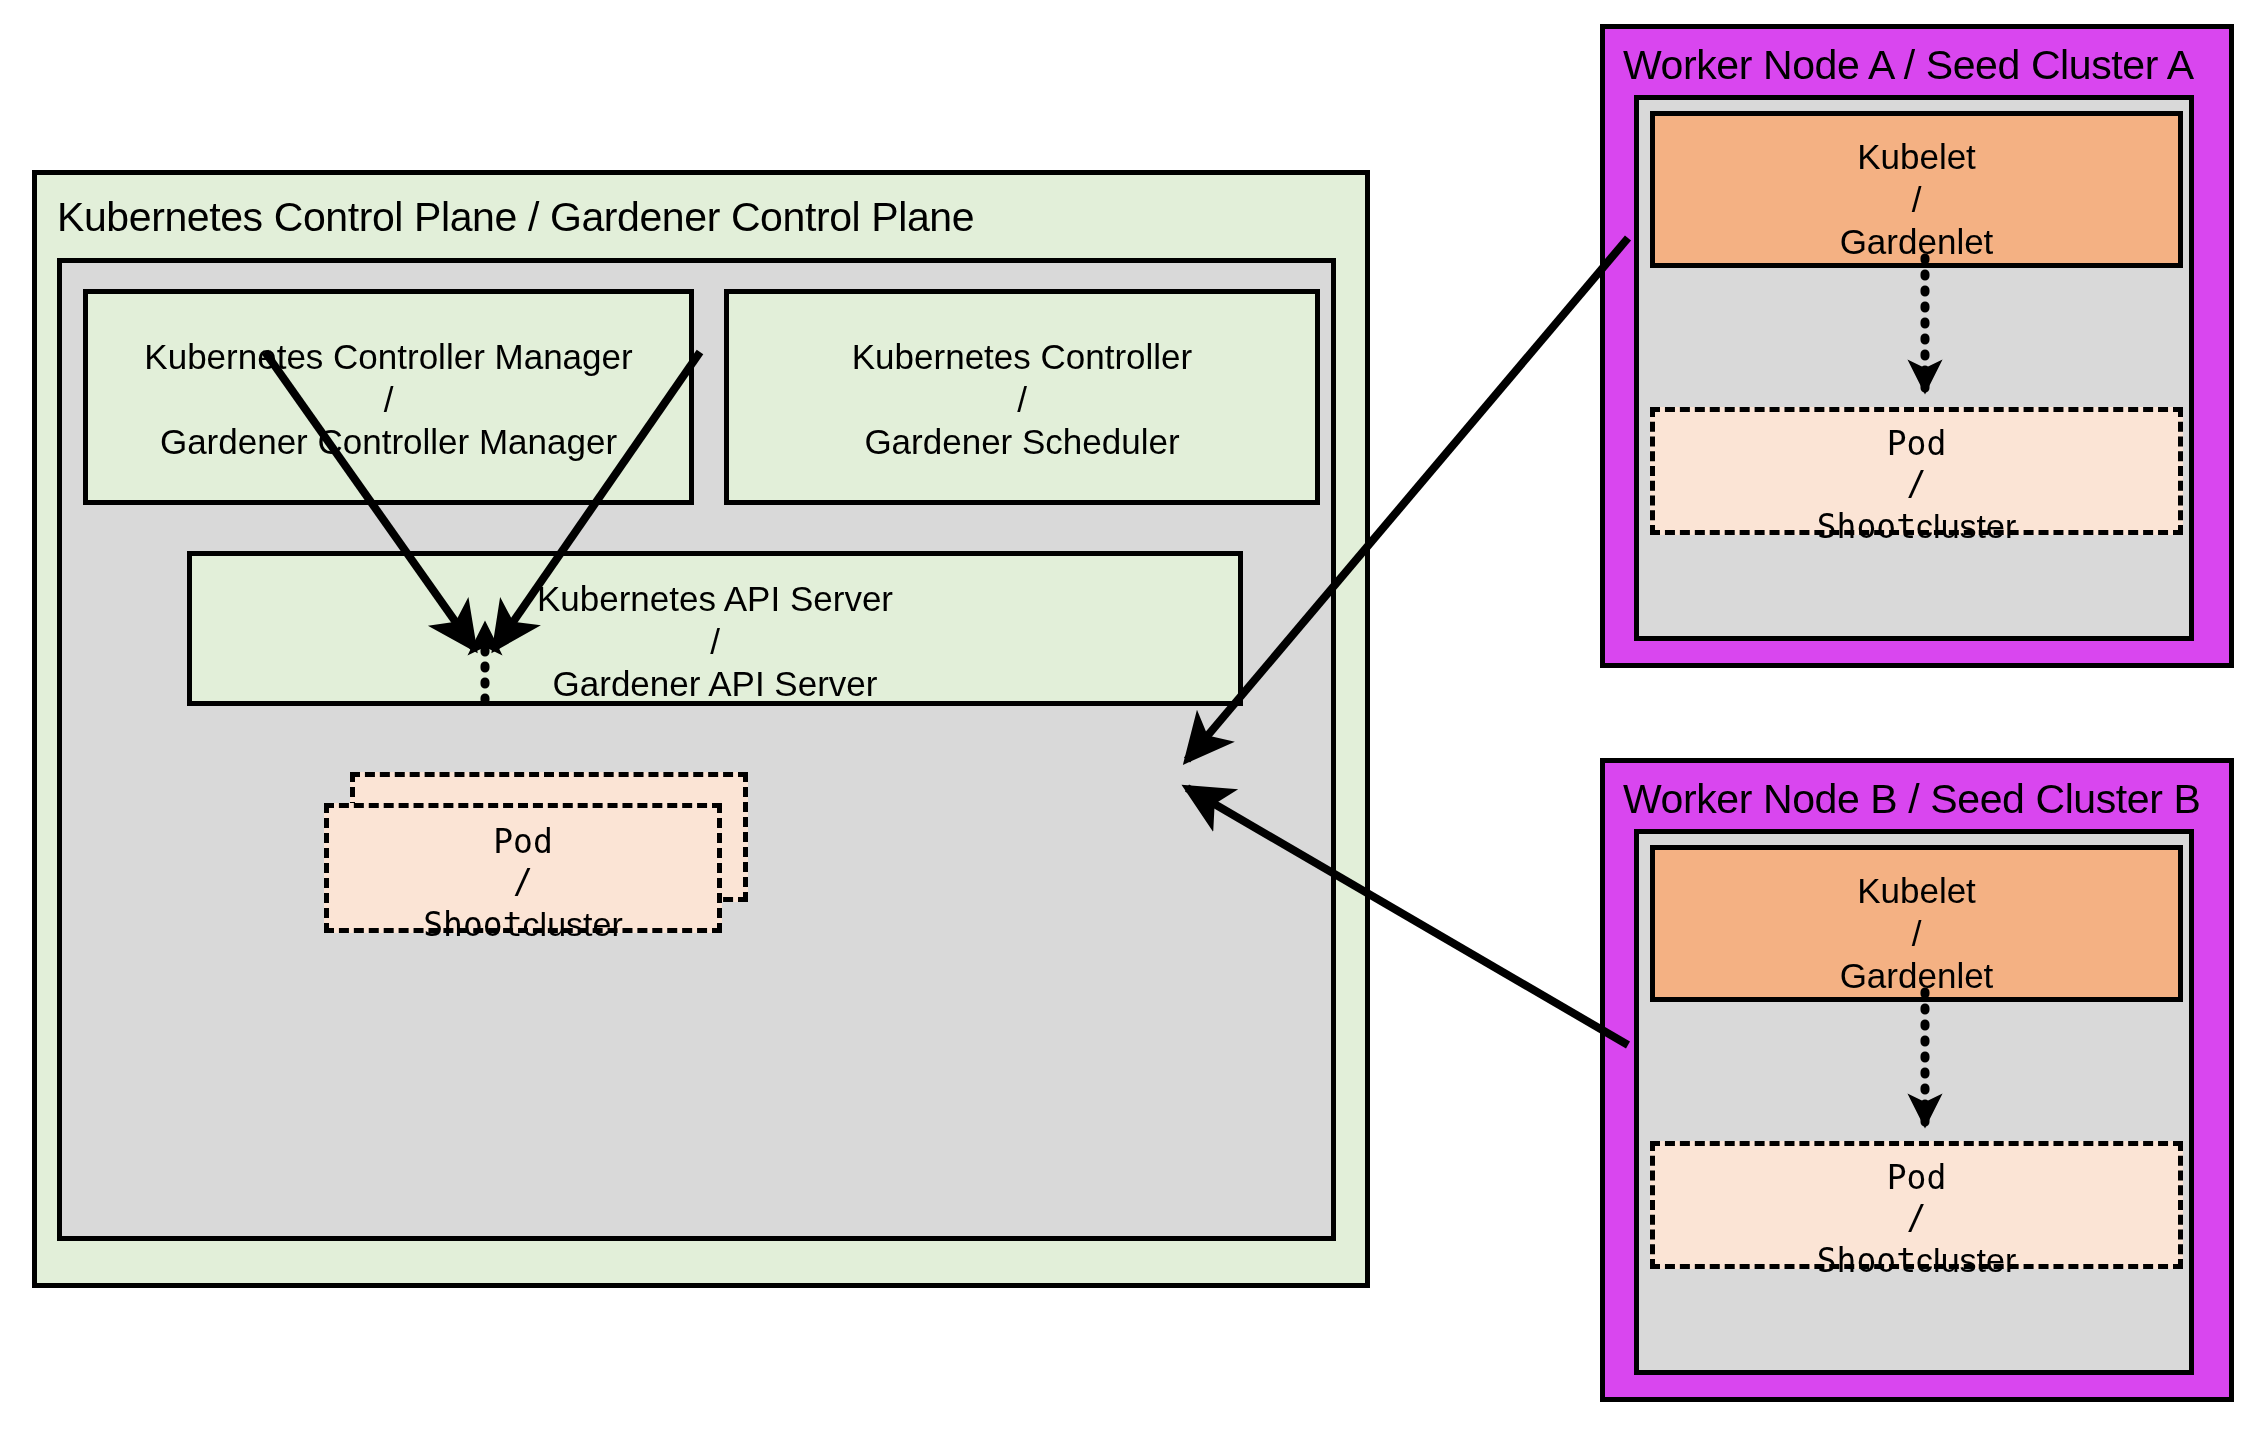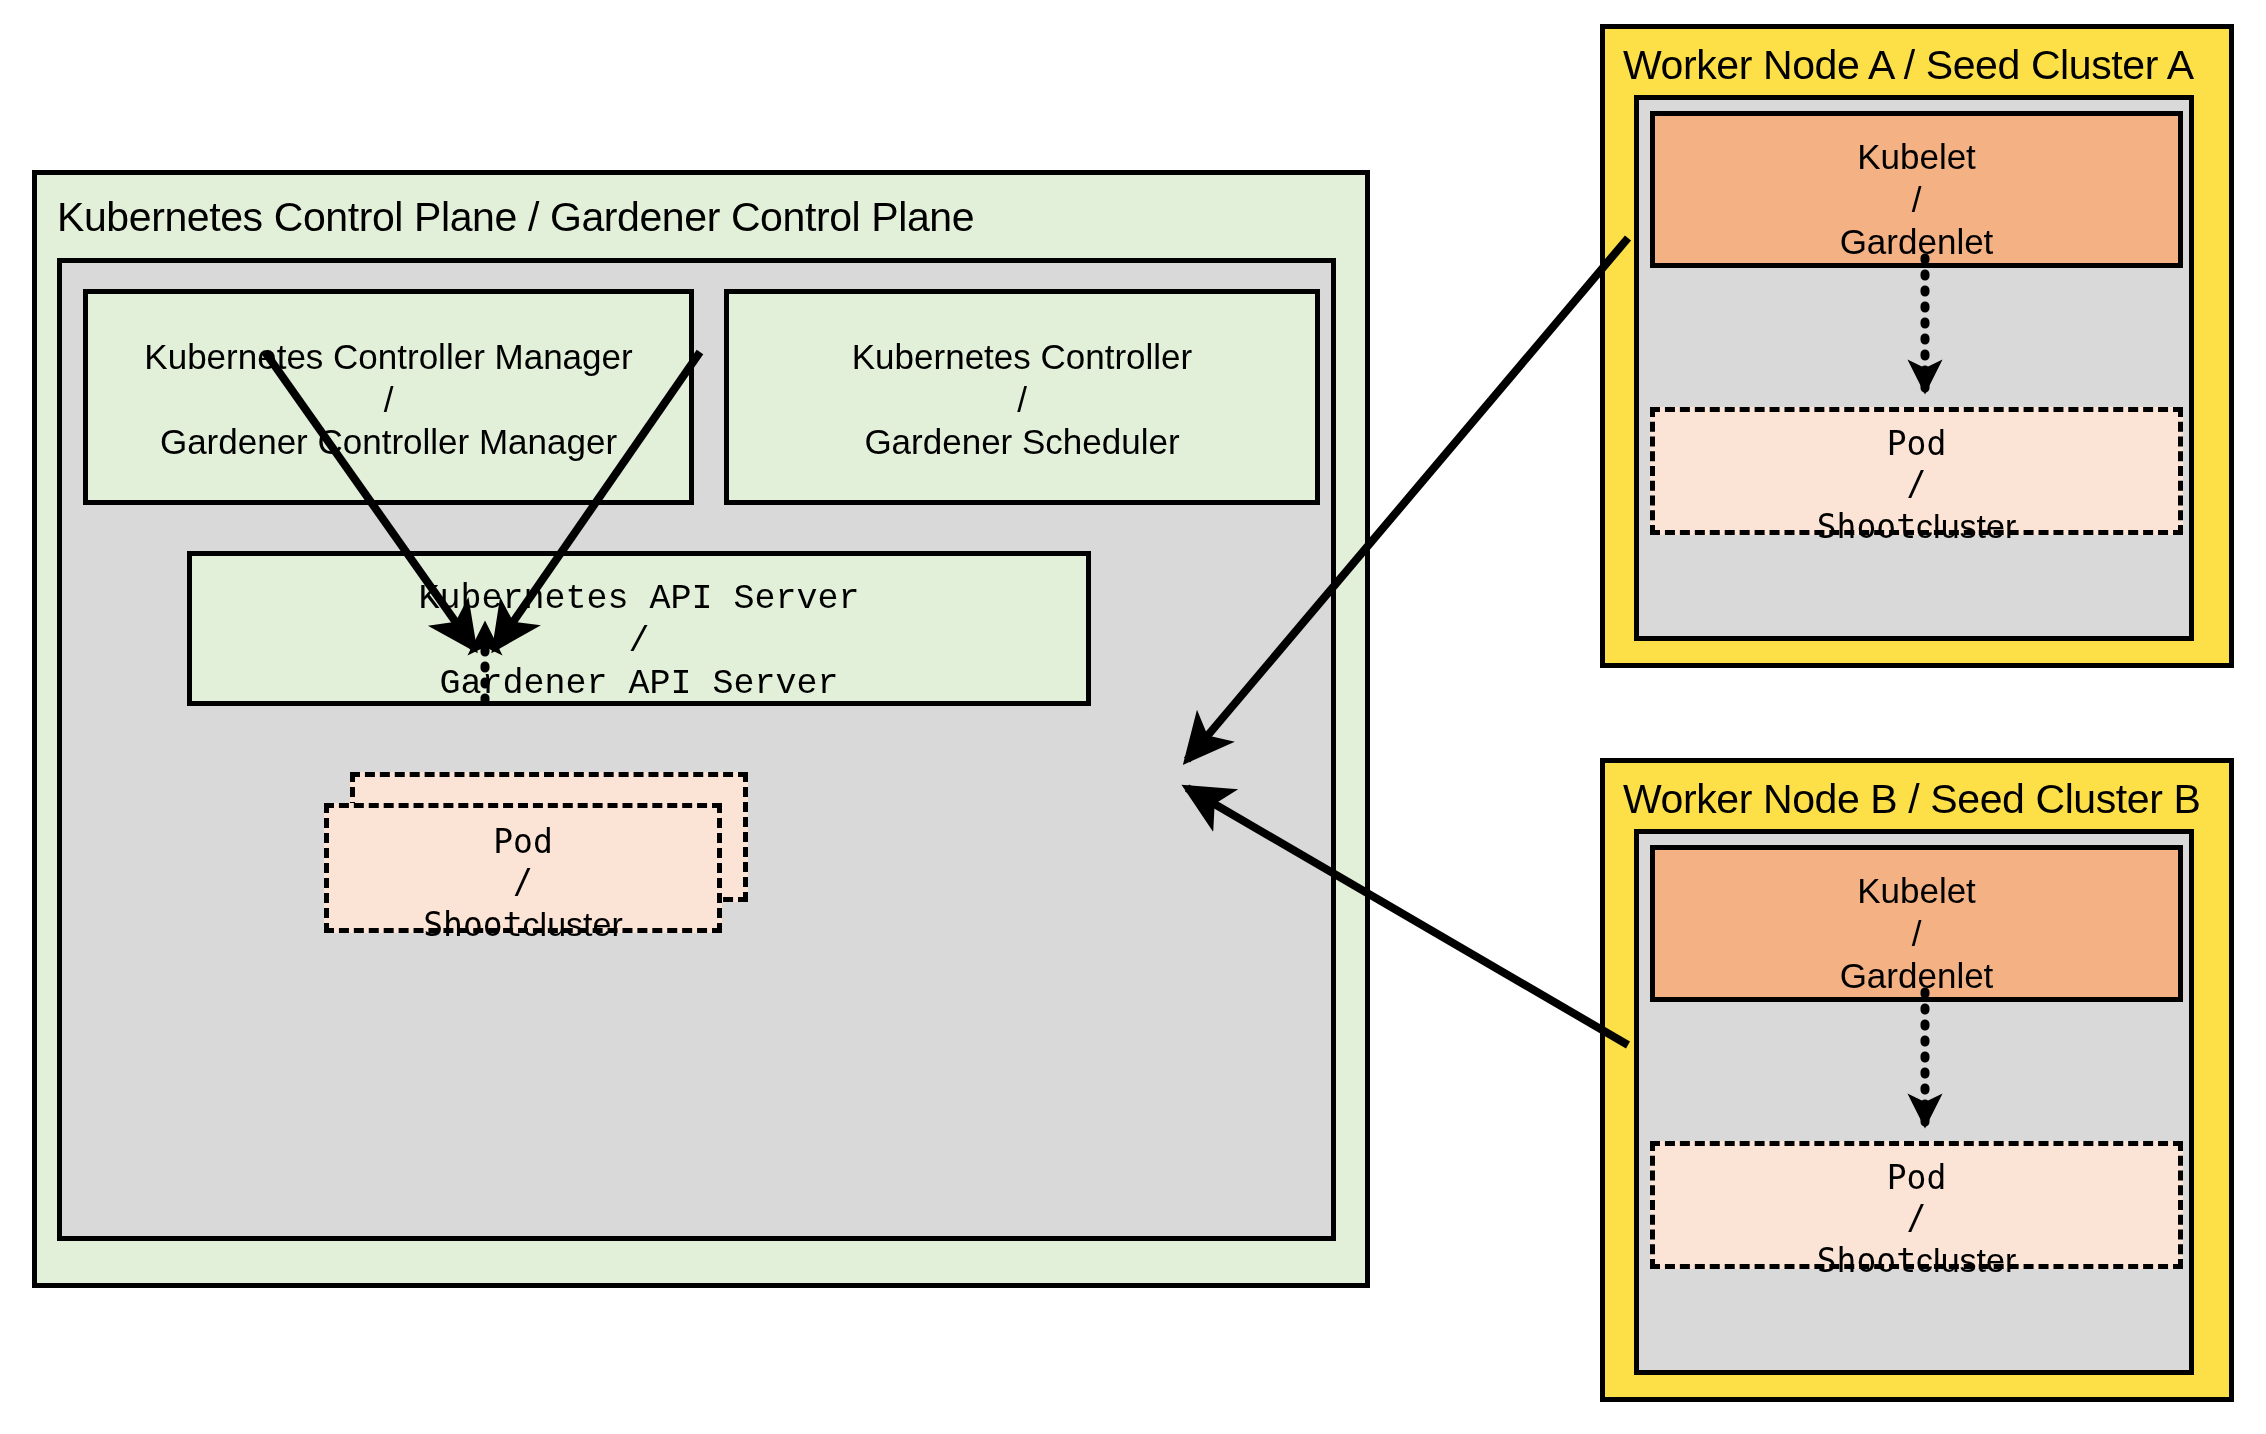--- a/index.html
+++ b/index.html
@@ -28,21 +28,21 @@
     position: absolute;
     box-sizing: border-box;
     white-space: nowrap;
     color: #000000;
     line-height: 1.0;
   }
 
   
   .fill-green  { background: #e2efd9; }
   .fill-gray   { background: #d9d9d9; }
-  .fill-blue   { background: #fde047; }
+  .fill-blue   { background: #d946ef; }
   .fill-orange { background: #f4b183; }
   .fill-peach  { background: #fbe4d5; }
 
   
   .panel-title {
     font-size: 41px;
     font-weight: 400;
     letter-spacing: -0.4px;
   }
 
@@ -96,21 +96,21 @@
       </div>
 
       <div class="box fill-green" style="left:662px; top:26px; width:596px; height:216px;">
         <div class="label-stack" style="top:42px;">
           <span class="ln">Kubernetes Controller</span>
           <span class="ln">/</span>
           <span class="ln bold">Gardener Scheduler</span>
         </div>
       </div>
 
-      <div class="box fill-green" style="left:125px; top:288px; width:904px; height:155px;font-family:Liberation Mono, monospace;">
+      <div class="box fill-green" style="left:125px; top:288px; width:1056px; height:155px;">
         <div class="label-stack" style="top:22px;">
           <span class="ln">Kubernetes API Server</span>
           <span class="ln">/</span>
           <span class="ln">Gardener API Server</span>
         </div>
       </div>
 
       <div class="dashed fill-peach" style="position:absolute; box-sizing:border-box; left:288px; top:509px; width:398px; height:130px;"></div>
 
       <div class="dashed fill-peach" style="position:absolute; box-sizing:border-box; left:262px; top:540px; width:398px; height:130px;">

